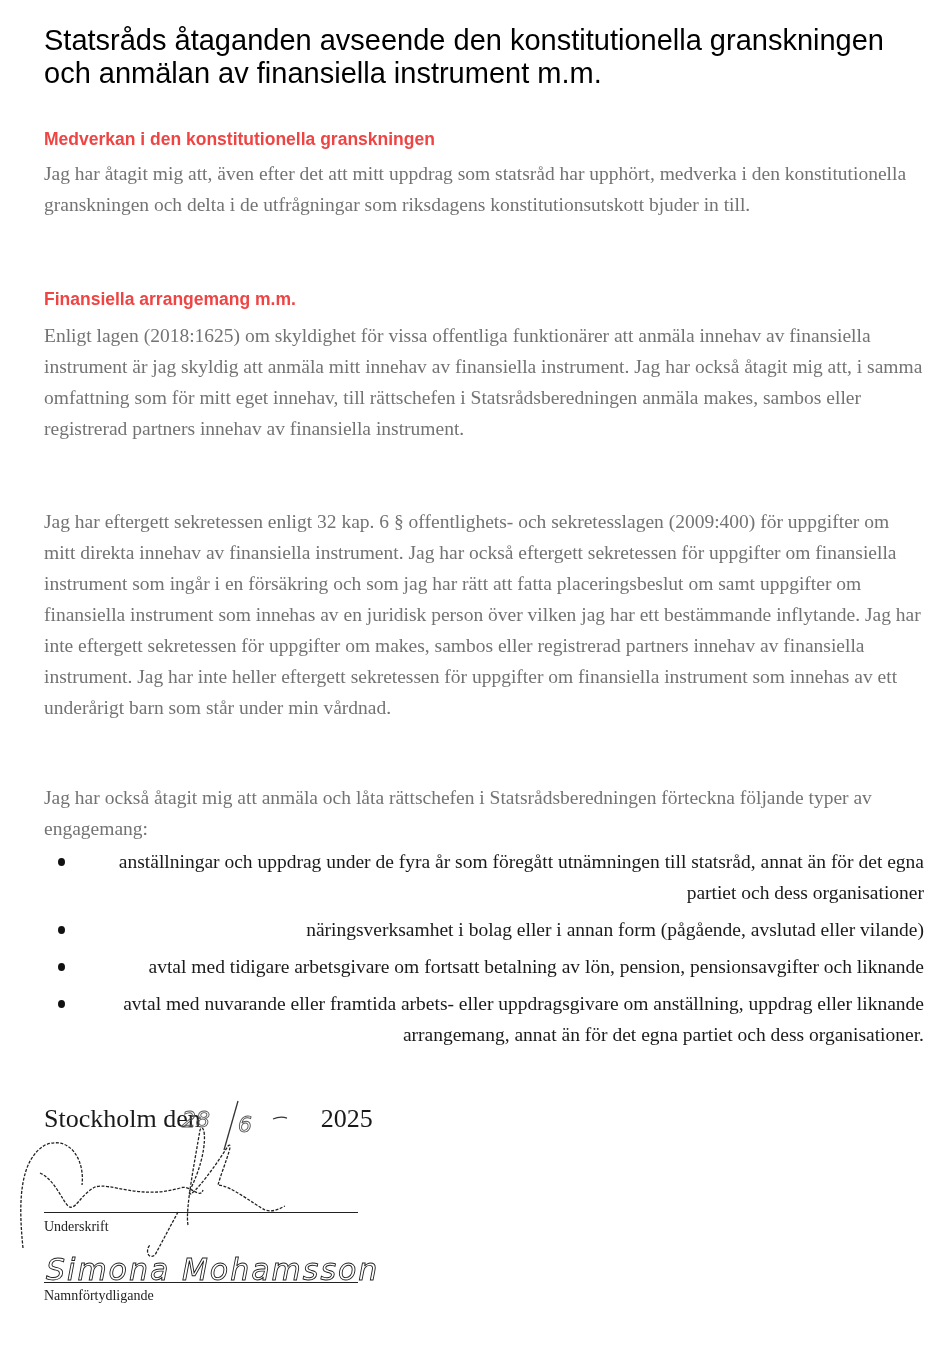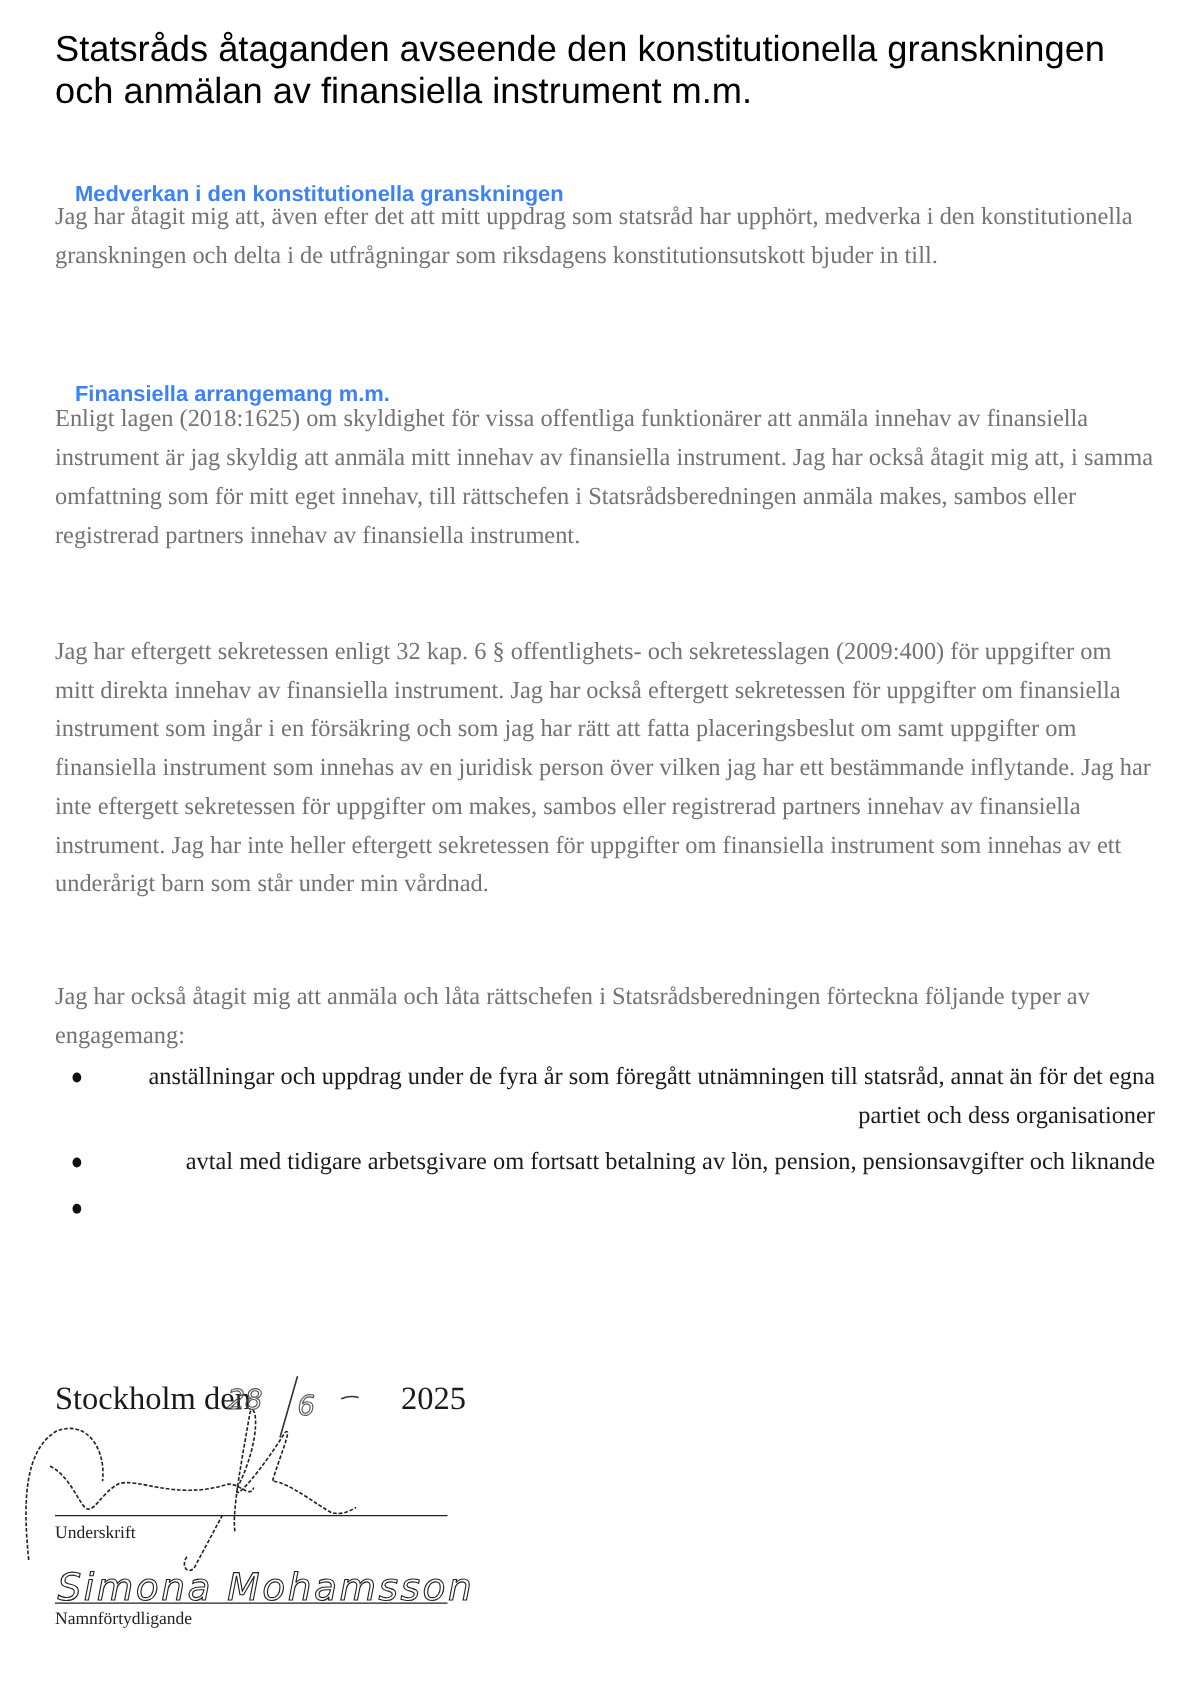--- a/index.html
+++ b/index.html
@@ -5,21 +5,21 @@
   html, body { margin: 0; padding: 0; background: #ffffff; }
   body { width: 945px; height: 1358px; position: relative; overflow: hidden; color: #111; }
   .title {
     position: absolute; left: 44px; top: 24px; width: 860px;
     font-family: "Liberation Sans", sans-serif; font-size: 29px; line-height: 33px;
     color: #000; margin: 0; font-weight: normal;
   }
   .heading {
     position: absolute; left: 44px;
     font-family: "Liberation Sans", sans-serif; font-size: 17.5px; font-weight: bold;
-    color: #3b82f6; margin: 16px;
+    color: #ef4444; margin: 0;
   }
   .para {
     position: absolute; left: 44px; width: 880px;
     font-family: "Liberation Serif", serif; font-size: 19.5px; line-height: 31px;
     color: #737373; margin: 0;
   }
   .bullets {
     position: absolute; left: 44px; top: 846px; width: 880px; margin: 0; padding: 0; list-style: none;
     font-family: "Liberation Serif", serif; font-size: 19.5px; line-height: 31px; color: #1a1a1a; text-align: right;
   }
@@ -45,22 +45,23 @@
 <h2 class="heading" style="top:129px;">Medverkan i den konstitutionella granskningen</h2>
 <p class="para" style="top:158px;">Jag har åtagit mig att, även efter det att mitt uppdrag som statsråd har upphört, medverka i den konstitutionella granskningen och delta i de utfrågningar som riksdagens konstitutionsutskott bjuder in till.</p>
 
 <h2 class="heading" style="top:289px;">Finansiella arrangemang m.m.</h2>
 <p class="para" style="top:320px;">Enligt lagen (2018:1625) om skyldighet för vissa offentliga funktionärer att anmäla innehav av finansiella instrument är jag skyldig att anmäla mitt innehav av finansiella instrument. Jag har också åtagit mig att, i samma omfattning som för mitt eget innehav, till rättschefen i Statsrådsberedningen anmäla makes, sambos eller registrerad partners innehav av finansiella instrument.</p>
 <p class="para" style="top:506px;">Jag har eftergett sekretessen enligt 32 kap. 6 § offentlighets- och sekretesslagen (2009:400) för uppgifter om mitt direkta innehav av finansiella instrument. Jag har också eftergett sekretessen för uppgifter om finansiella instrument som ingår i en försäkring och som jag har rätt att fatta placeringsbeslut om samt uppgifter om finansiella instrument som innehas av en juridisk person över vilken jag har ett bestämmande inflytande. Jag har inte eftergett sekretessen för uppgifter om makes, sambos eller registrerad partners innehav av finansiella instrument. Jag har inte heller eftergett sekretessen för uppgifter om finansiella instrument som innehas av ett underårigt barn som står under min vårdnad.</p>
 <p class="para" style="top:782px;">Jag har också åtagit mig att anmäla och låta rättschefen i Statsrådsberedningen förteckna följande typer av engagemang:</p>
 
 <ul class="bullets">
   <li><span class="dot"></span><span>anställningar och uppdrag under de fyra år som föregått utnämningen till statsråd, annat än för det egna partiet och dess organisationer</span></li>
+  <li><span class="dot"></span><span>näringsverksamhet i bolag eller i annan form (pågående, avslutad eller vilande)</span></li>
   <li><span class="dot"></span><span>avtal med tidigare arbetsgivare om fortsatt betalning av lön, pension, pensionsavgifter och liknande</span></li>
-  <li><span class="dot"></span></li>
+  <li><span class="dot"></span><span>avtal med nuvarande eller framtida arbets- eller uppdragsgivare om anställning, uppdrag eller liknande arrangemang, annat än för det egna partiet och dess organisationer.</span></li>
 </ul>
 
 <div class="place-date">
   <span>Stockholm den</span><span style="display:inline-block;width:120px;"></span><span>2025</span>
 </div>
 
 <div class="sig-line" style="top:1212px;"></div>
 <div class="sig-label" style="top:1219px;">Underskrift</div>
 
 <div class="sig-line" style="top:1282px;"></div>

